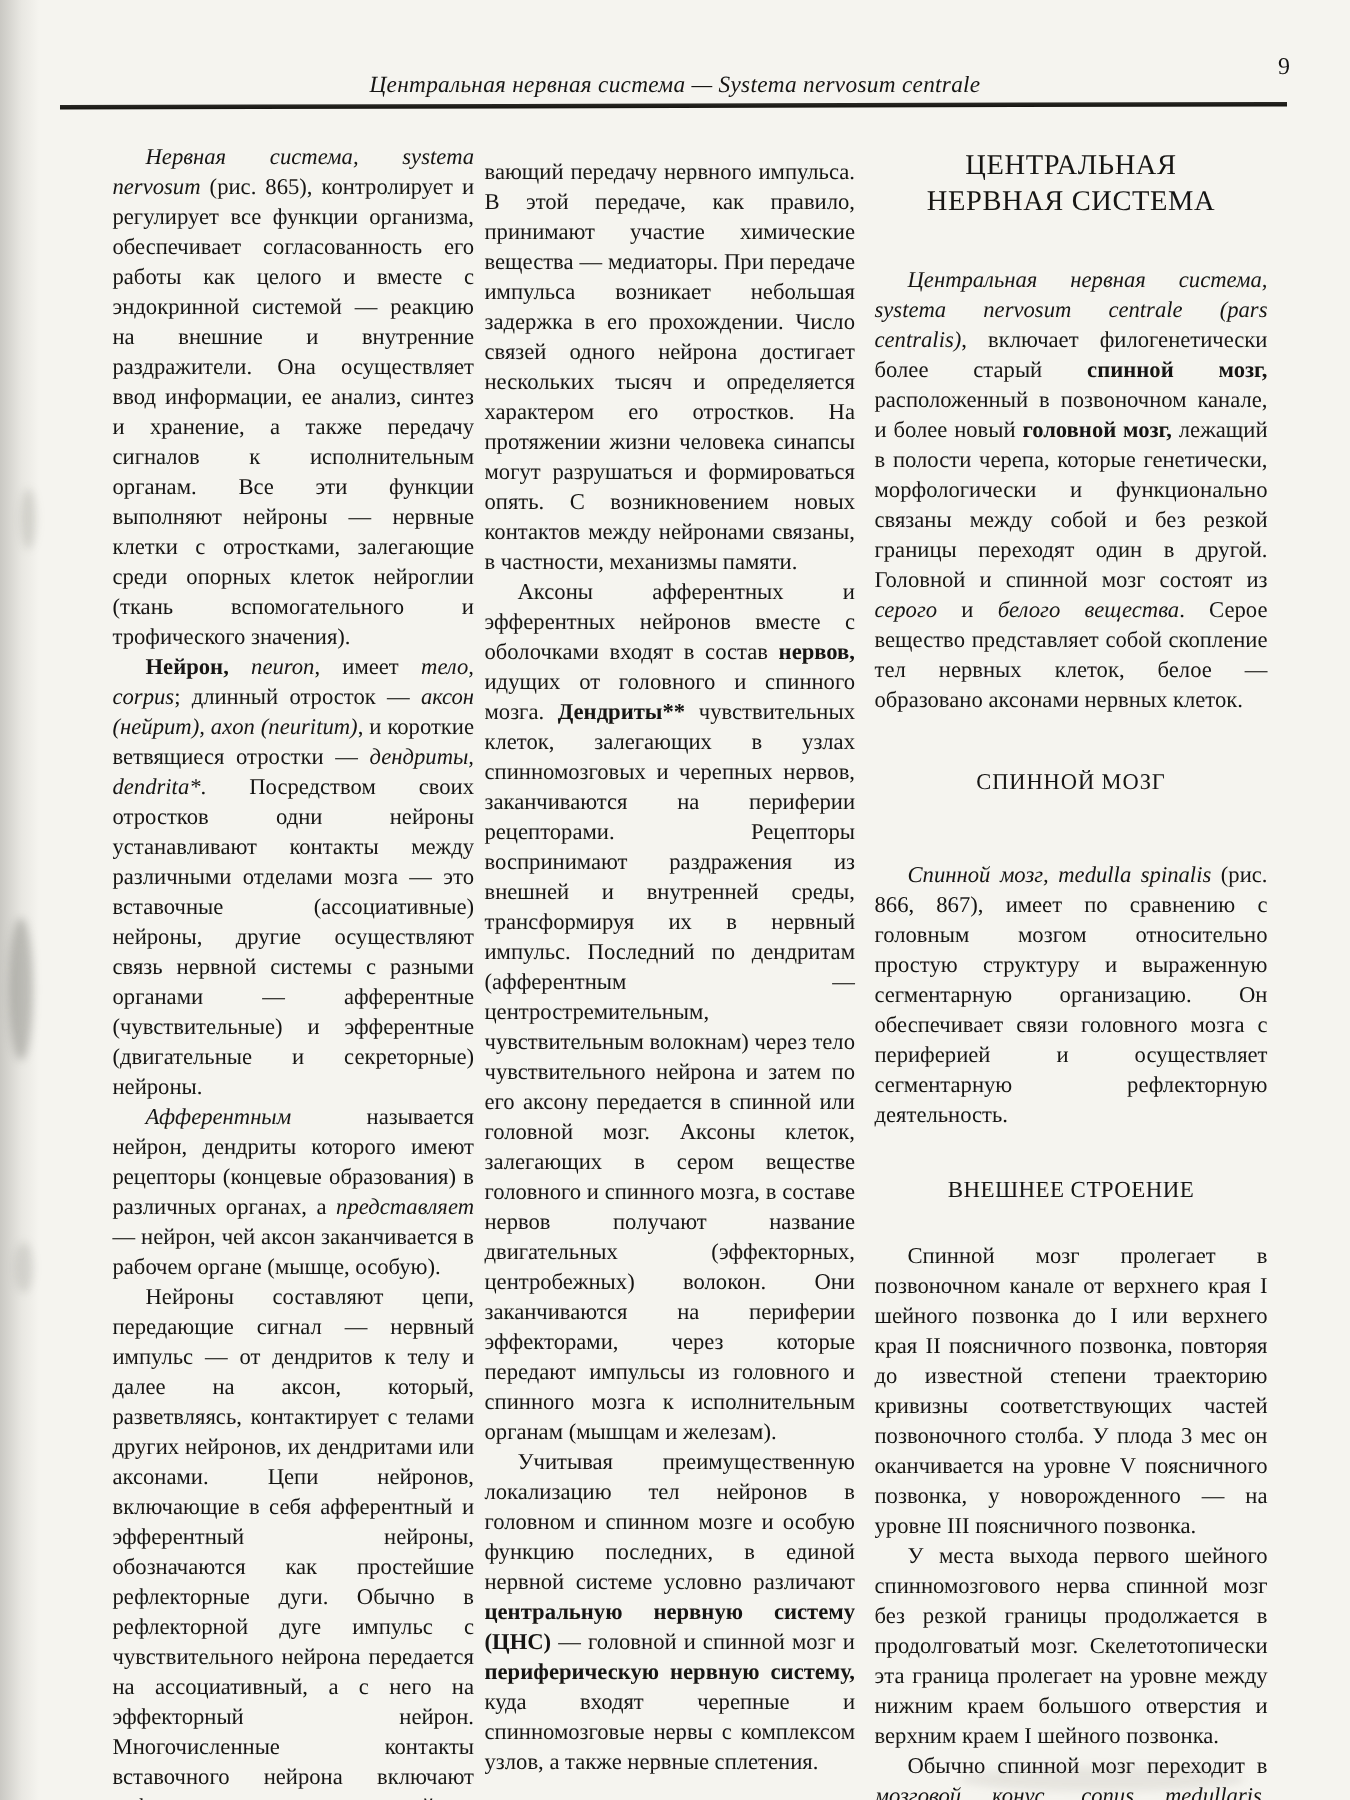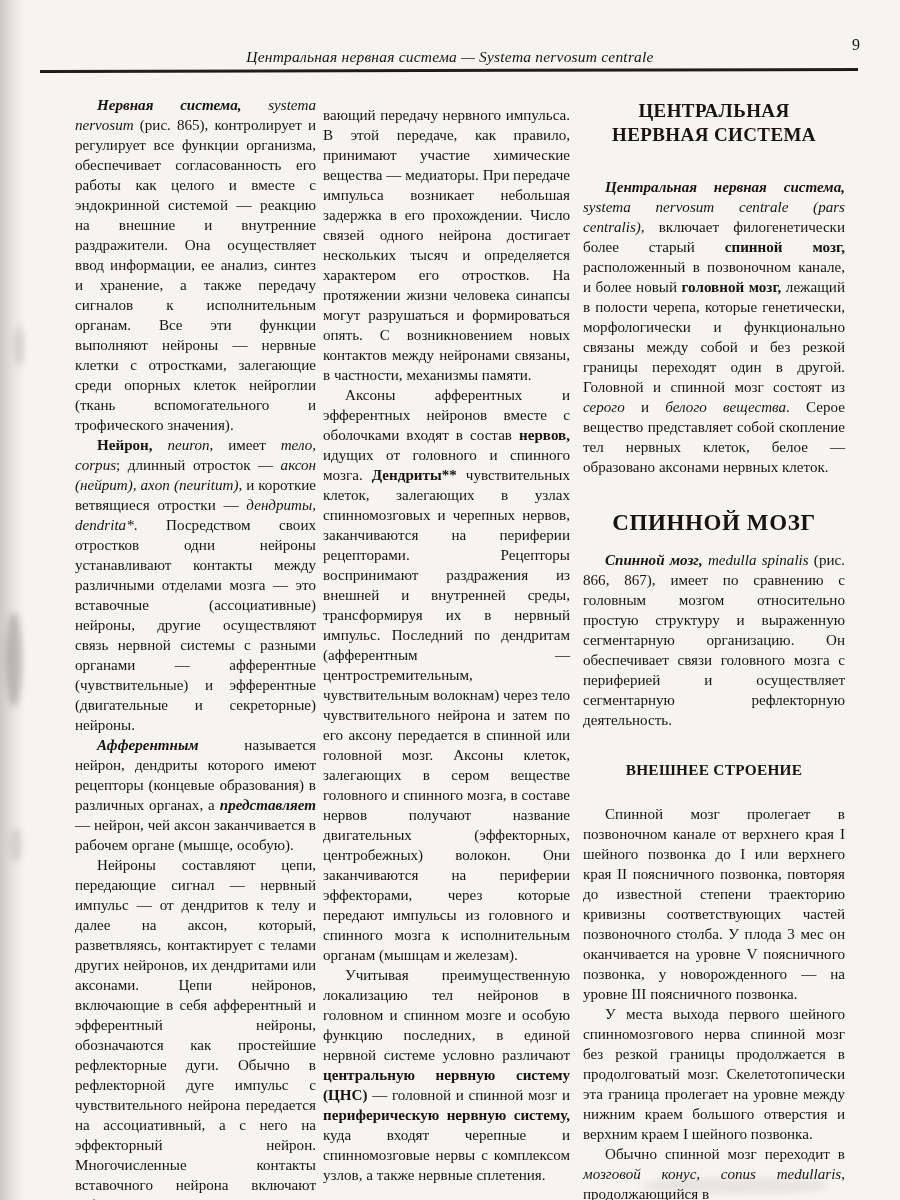--- a/index.html
+++ b/index.html
@@ -49,25 +49,25 @@
     text-align:justify;
   }
   .col1{left:75px;width:241px;}
   .col2{left:323px;width:247px;}
   .col3{left:583px;width:262px;}
 
   .col p{margin:0;text-indent:22px;}
   .col p.noindent{text-indent:0;margin-top:10px;}
   .rb{font-weight:bold;}
   .ri{font-style:italic;}
-  .rbi{font-weight:bold;font-style:italic;}
+  .rbi{font-weight:normal;font-style:italic;}
 
-  .hd{font-weight:bold;text-align:center;text-indent:0;}
+  .hd{font-weight:normal;text-align:center;text-indent:0;}
   .hd.h1{font-size:19px;line-height:24px;letter-spacing:.4px;margin:4px 0 30px 0;}
-  .hd.h2{font-size:23px;line-height:23px;letter-spacing:.6px;margin:34px 0 16px 0;}
+  .hd.h2{font-size:15px;line-height:23px;letter-spacing:.6px;margin:34px 0 40px 0;}
   .hd.h3{font-size:15.3px;letter-spacing:.3px;margin:30px 0 24px 0;}
 </style>
 </head>
 <body>
 
 <div class="page">
   <div class="edge-shade"></div>
   <div class="smudge s1"></div>
   <div class="smudge s2"></div>
   <div class="smudge s3"></div>

